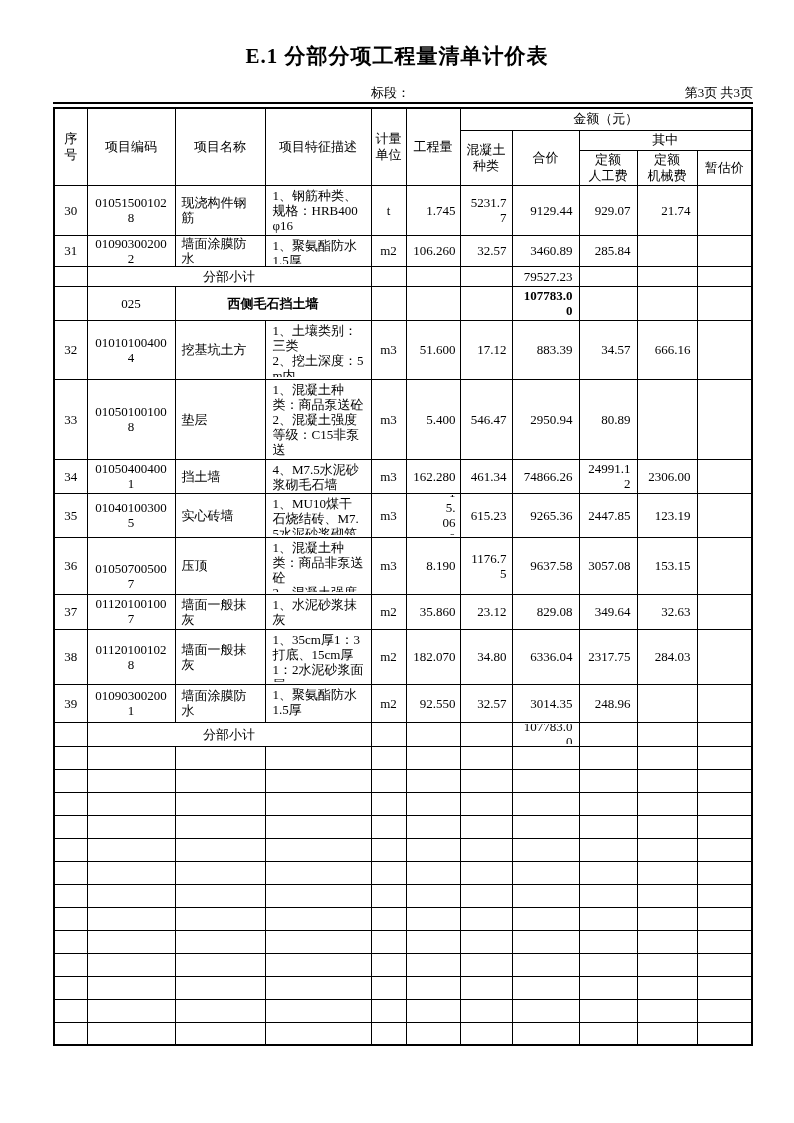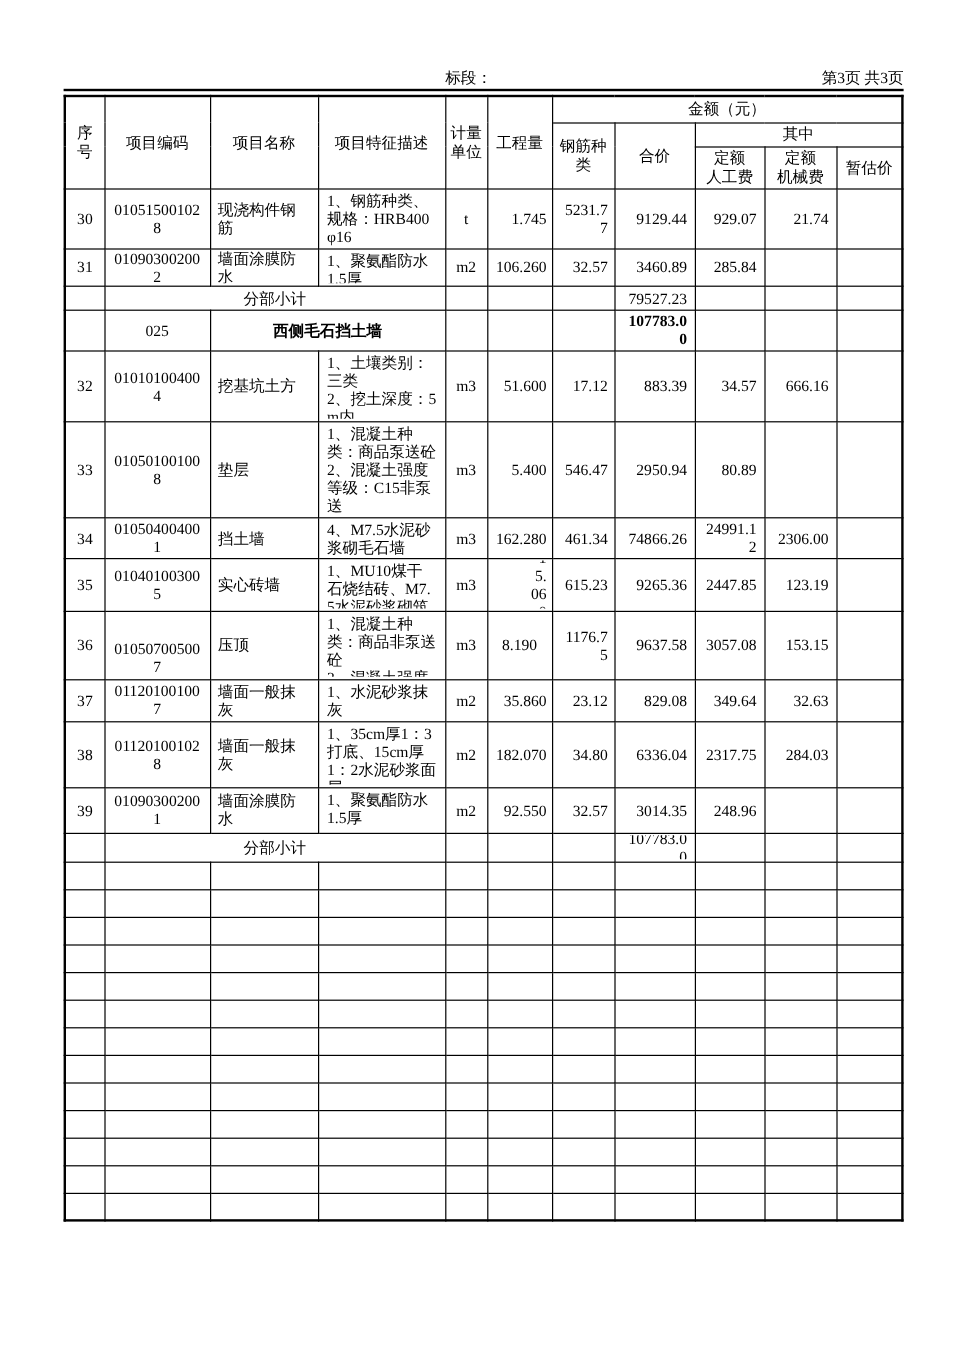--- a/index.html
+++ b/index.html
@@ -77,20 +77,21 @@
   .p4 { padding: 1px 4px; }
   .p5 { padding: 1px 5px; }
   .p6 { padding: 1px 6px; }
   .p7 { padding: 1px 7px; }
 </style>
 </head>
 <body>
 
 <div class="page">
 
+  <h1 class="title">E.1 分部分项工程量清单计价表</h1>
 
   <div class="projline">
     <span class="bidsec">标段：</span>
     <span class="pageinfo">第3页 共3页</span>
   </div>
 
   <table class="boq">
     <colgroup>
       <col style="width:33px">
         <col style="width:88px">
@@ -110,21 +111,21 @@
 号</th>
         <th rowspan="3">项目编码</th>
         <th rowspan="3">项目名称</th>
         <th rowspan="3">项目特征描述</th>
         <th rowspan="3">计量
 单位</th>
         <th rowspan="3">工程量</th>
         <th colspan="5">金额（元）</th>
       </tr>
       <tr class="hr2">
-        <th rowspan="2">钢筋种类</th>
+        <th rowspan="2">混凝土种类</th>
         <th rowspan="2">合价</th>
         <th colspan="3">其中</th>
       </tr>
       <tr class="hr3">
         <th>定额
 人工费</th>
         <th>定额
 机械费</th>
         <th>暂估价</th>
       </tr>
@@ -594,21 +595,21 @@
               <span>1、混凝土种类：商品非泵送砼
 2、混凝土强度</span>
             </div>
           </td>
           <td>
             <div class="cw a-c p2" style="height: 53px;">
               <span>m3</span>
             </div>
           </td>
           <td>
-            <div class="cw a-r p4" style="height: 53px; justify-content: center;">
+            <div class="cw a-r p4" style="height: 53px;">
               <span>8.190</span>
             </div>
           </td>
           <td>
             <div class="cw a-r p5" style="height: 53px;">
               <span>1176.75</span>
             </div>
           </td>
           <td>
             <div class="cw a-r p6" style="height: 53px;">

